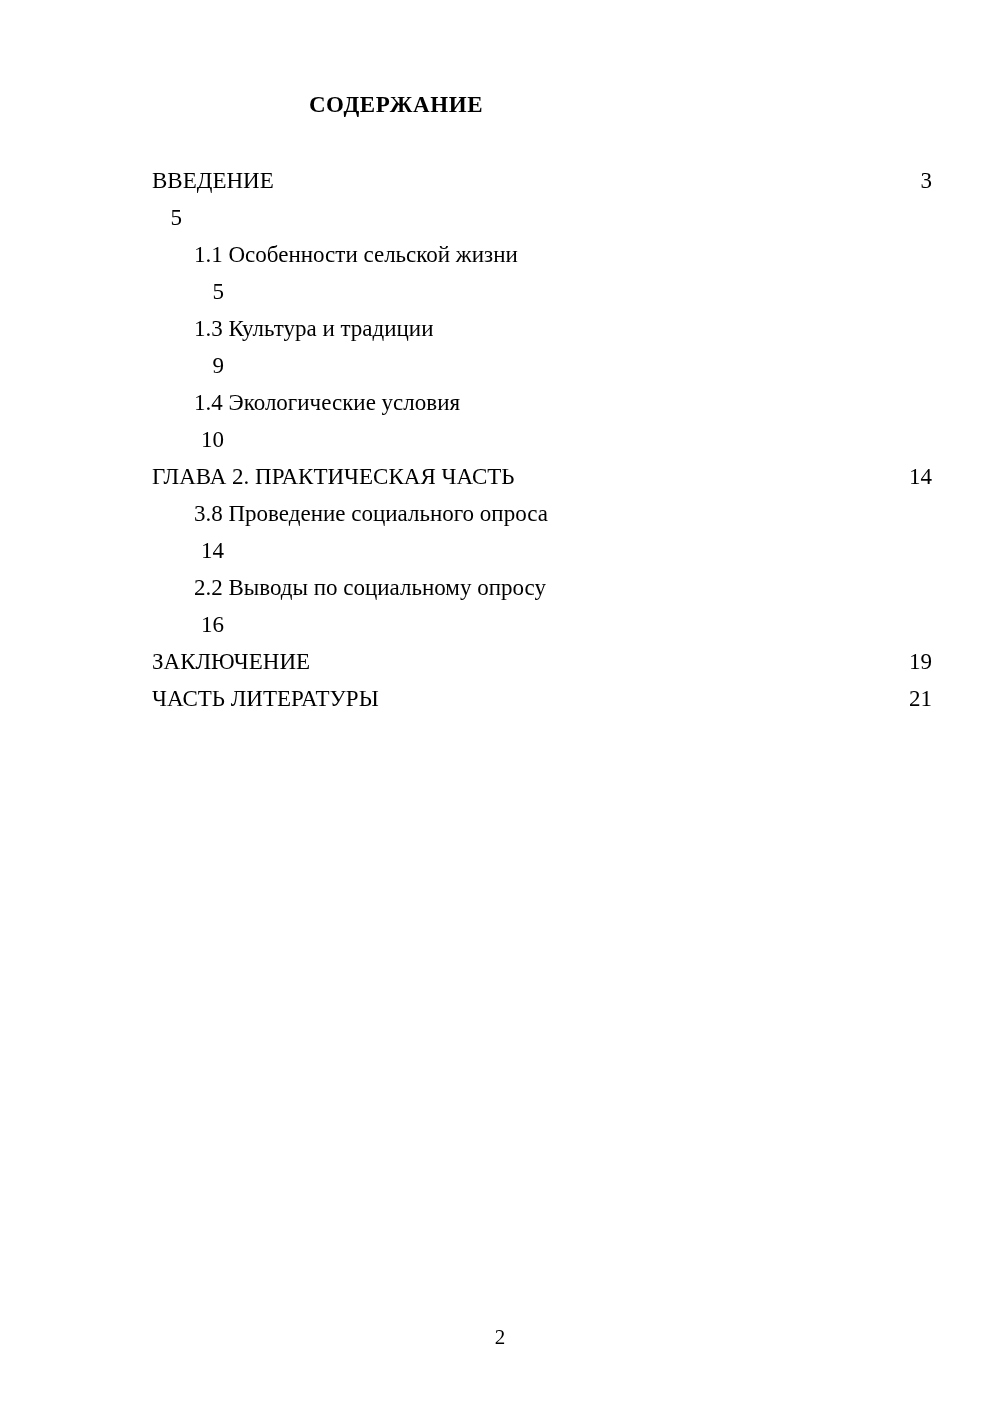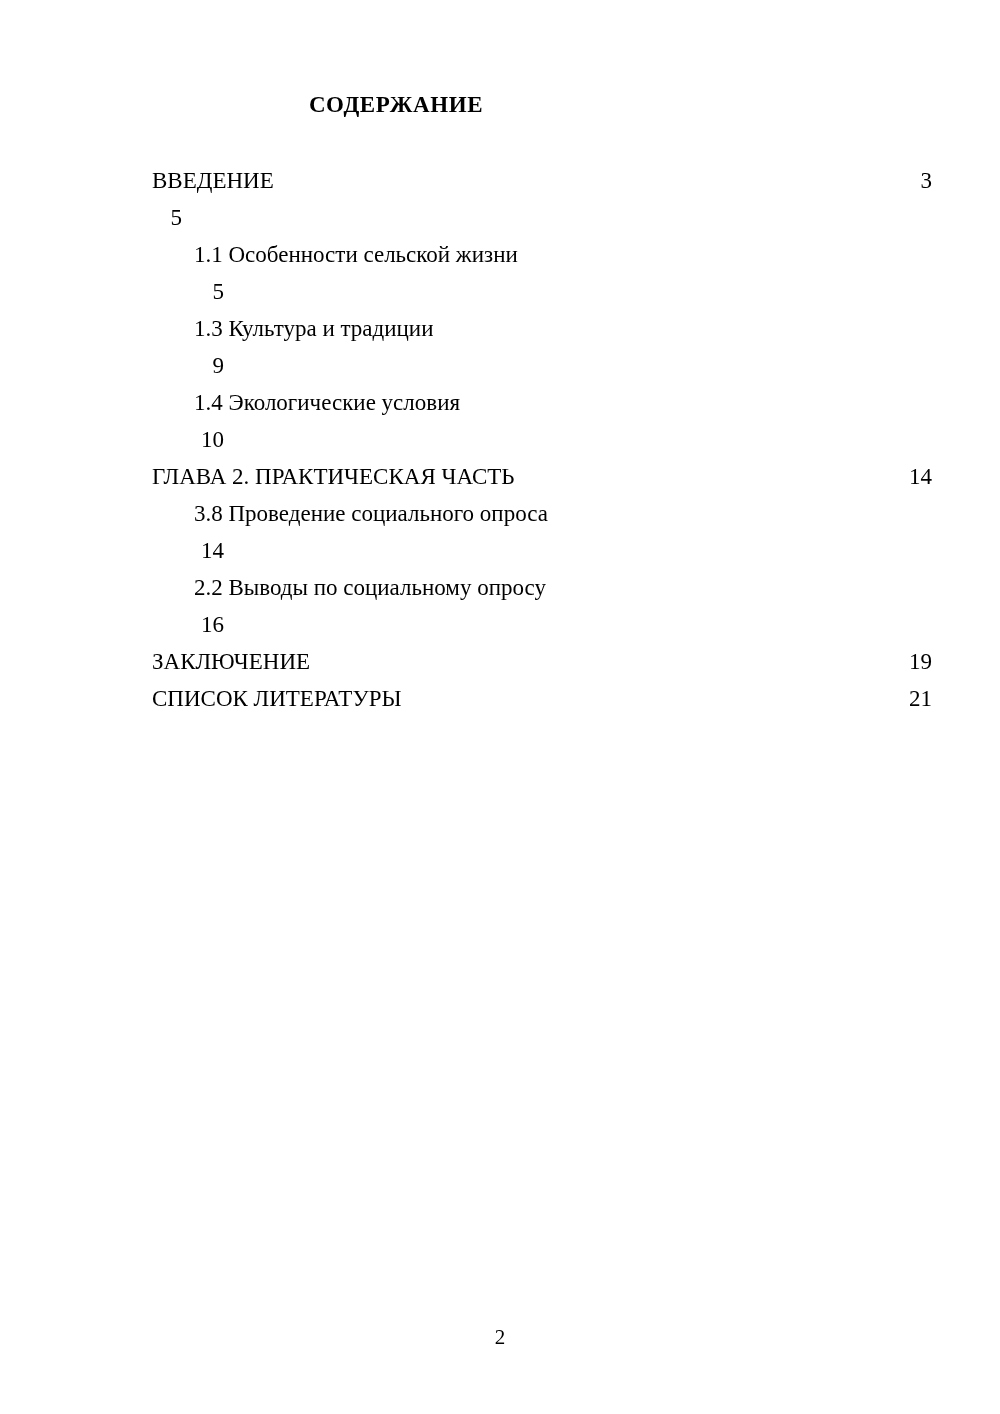--- a/index.html
+++ b/index.html
@@ -119,21 +119,21 @@
       <span class="toc-label">2.2 Выводы по социальному опросу</span>
       <span class="toc-page">16</span>
     </div>
 
     <div class="toc-row level-1">
       <span class="toc-label">ЗАКЛЮЧЕНИЕ</span>
       <span class="toc-page">19</span>
     </div>
 
     <div class="toc-row level-1">
-      <span class="toc-label">СПИСОК ЛИТЕРАТУРЫ</span>
+      <span class="toc-label">ЧАСТЬ ЛИТЕРАТУРЫ</span>
       <span class="toc-page">21</span>
     </div>
 
   </div>
 
   <div class="page-number">2</div>
 
 </div>
 
 </body></html>

